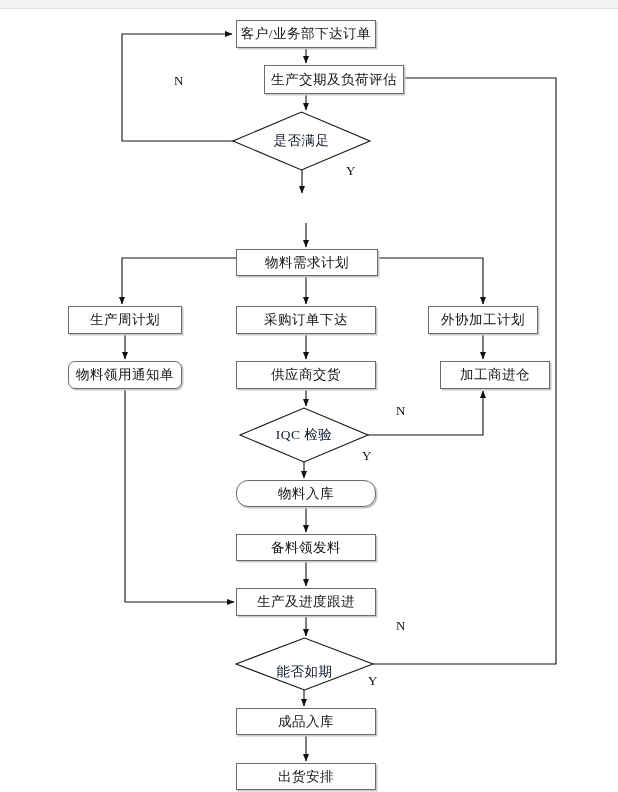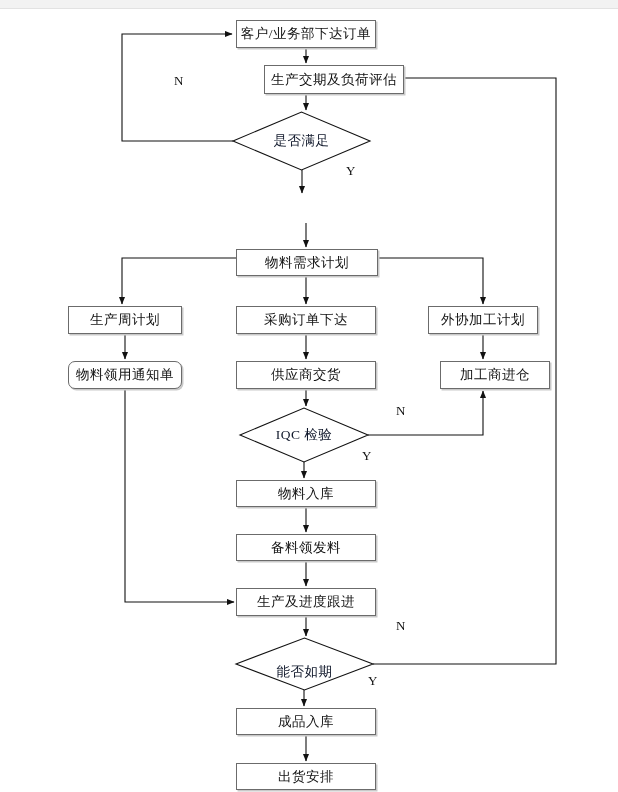--- a/index.html
+++ b/index.html
@@ -124,21 +124,21 @@
   </div>
 
   <div class="node shadow" style="left:440px;top:361px;width:110px;height:28px;">
     <span>加工商进仓</span>
   </div>
 
   <div class="diamond-wrap" style="left:240px;top:408px;width:128px;height:54px;">
     <div class="dlabel">IQC 检验</div>
   </div>
 
-  <div class="node shadow" style="left:236px;top:480px;width:140px;height:27px;">
+  <div class="node shadow" style="left:236px;top:480px;width:140px;height:27px;border-radius:12px;">
     <span>物料入库</span>
   </div>
 
   <div class="node shadow" style="left:236px;top:534px;width:140px;height:27px;">
     <span>备料领发料</span>
   </div>
 
   <div class="node shadow" style="left:236px;top:588px;width:140px;height:28px;">
     <span>生产及进度跟进</span>
   </div>

